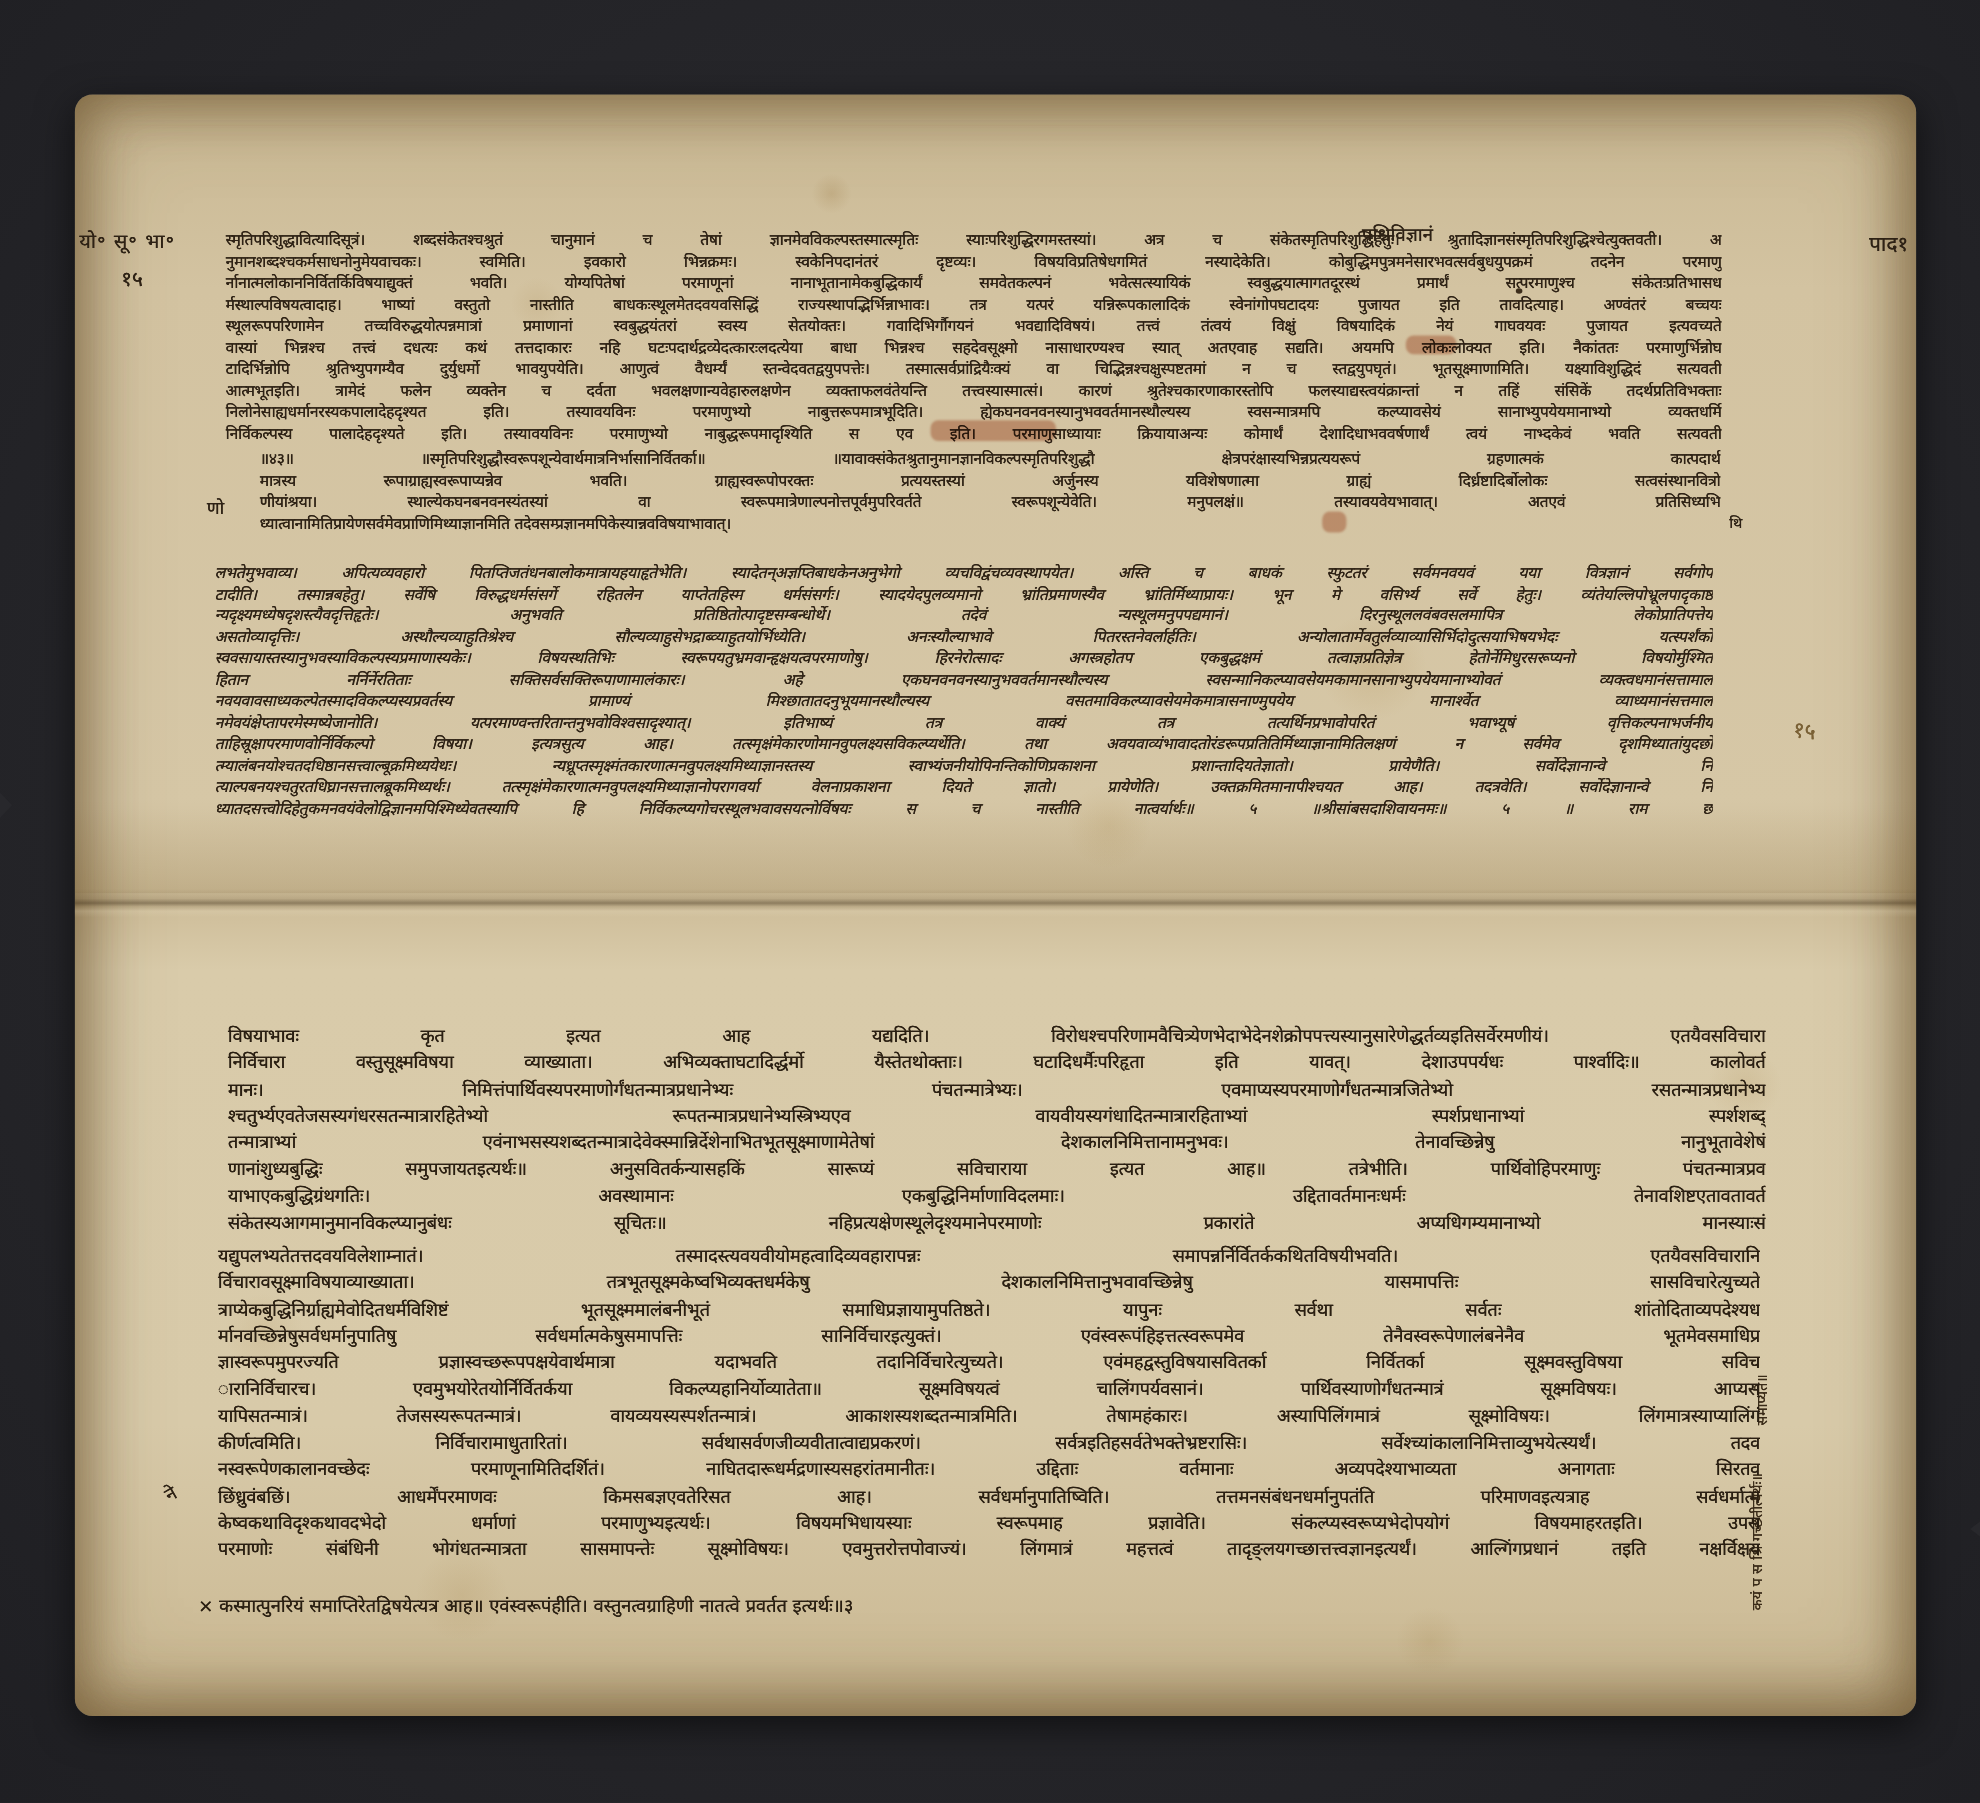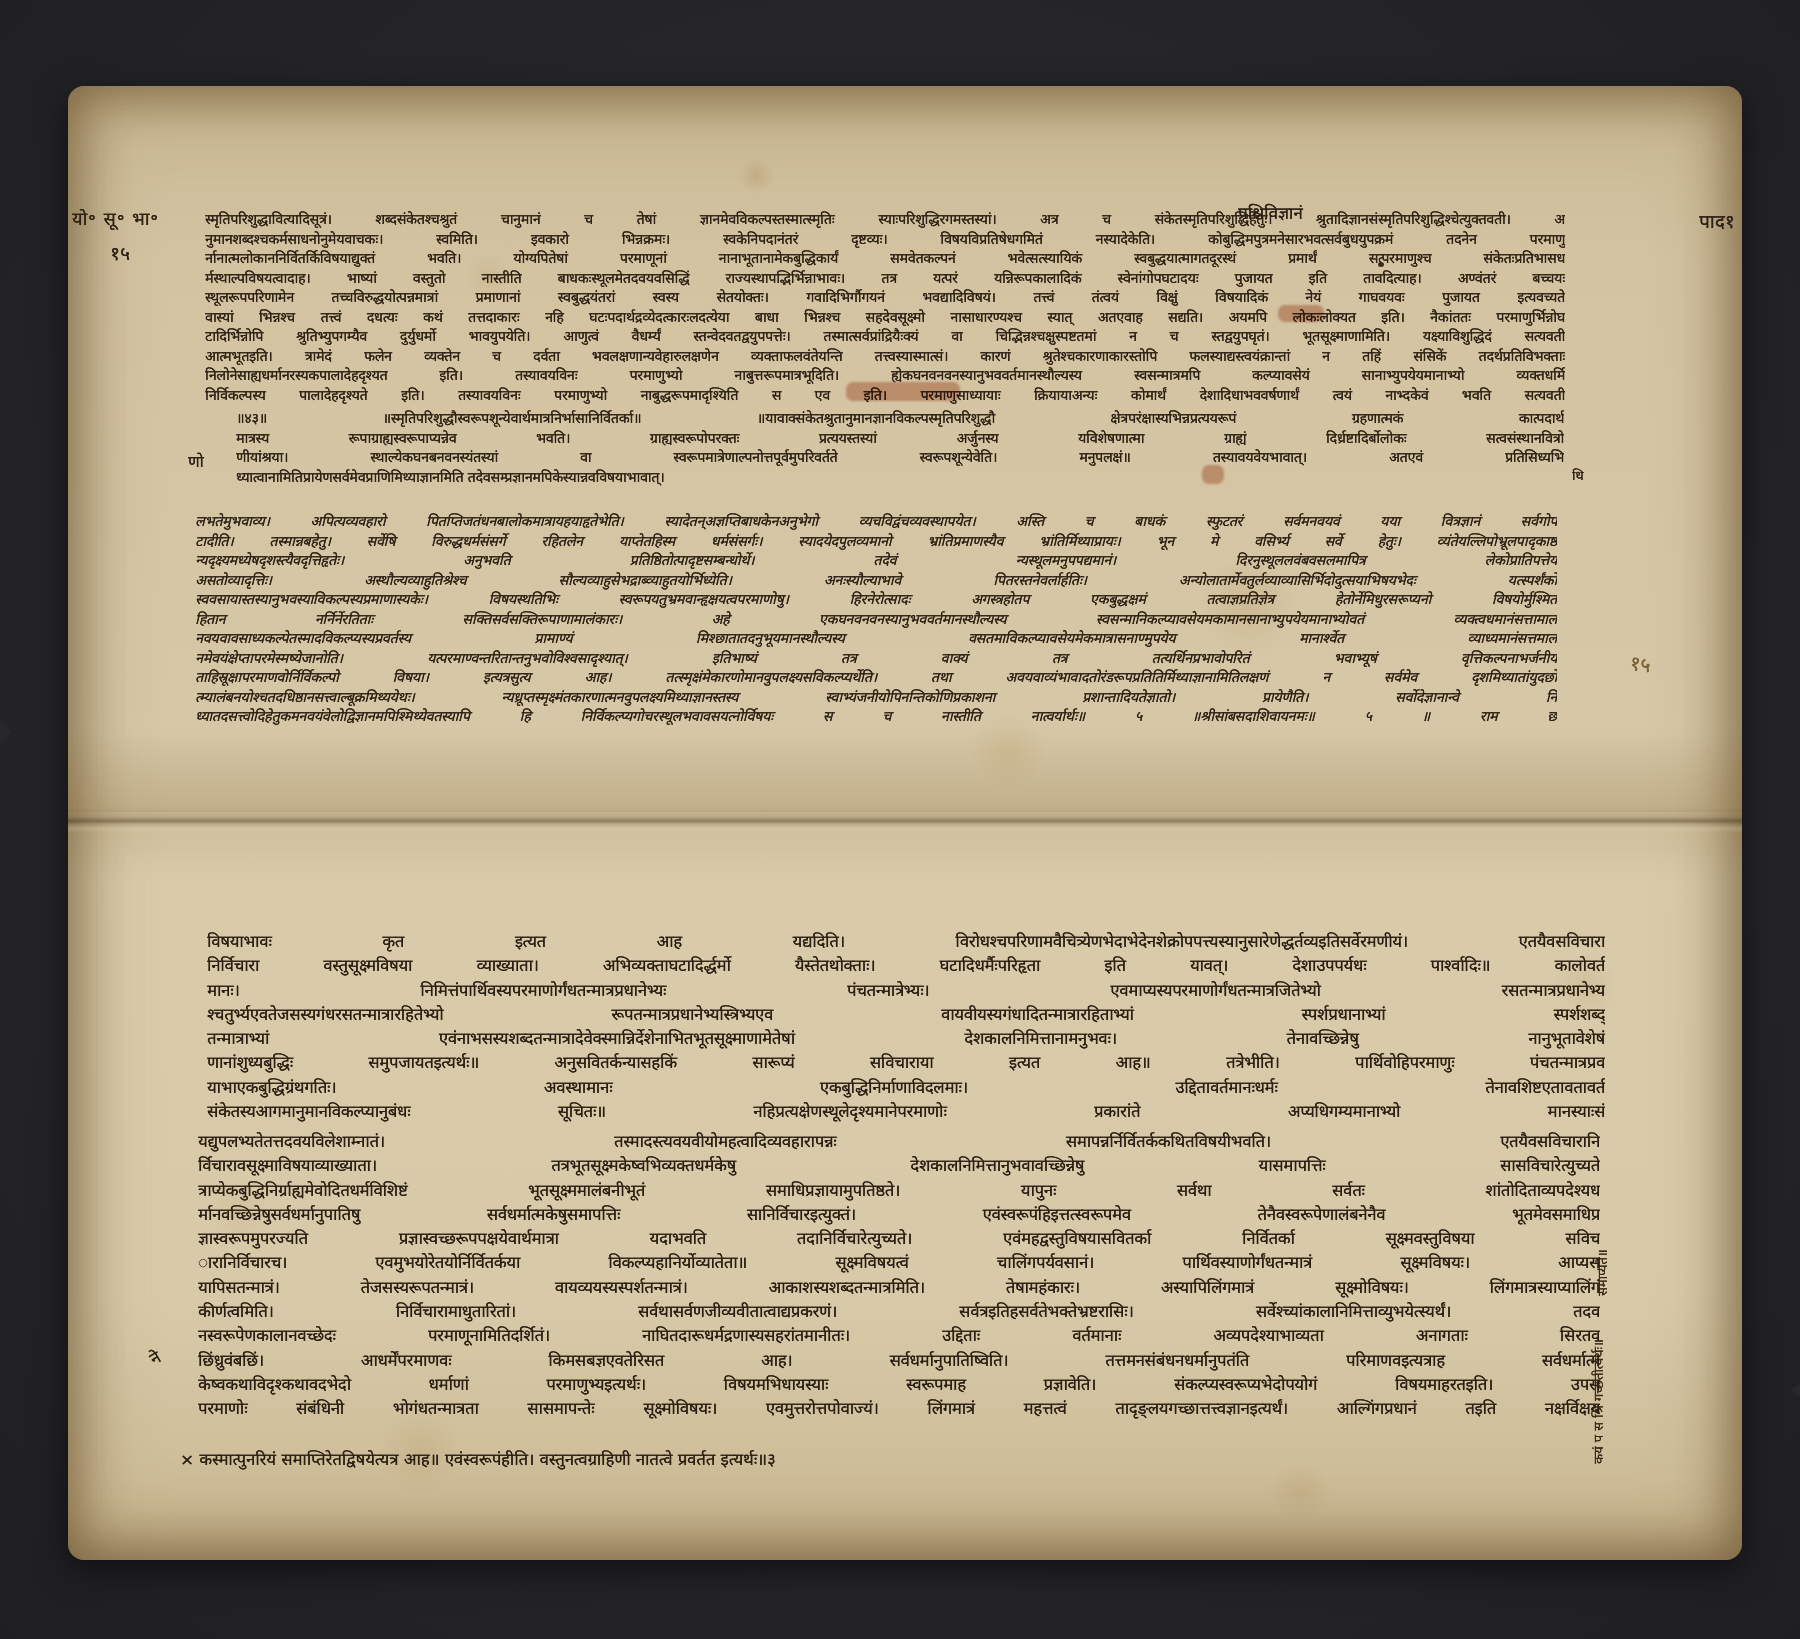--- a/index.html
+++ b/index.html
@@ -133,20 +133,21 @@
       <div class="line">लभतेमुभवाव्य। अपित्यव्यवहारो पितप्तिजतंधनबालोकमात्रायहयाहृतेभेति। स्यादेतन्अज्ञप्तिबाधकेनअनुभेगो व्यचविद्वंचव्यवस्थापयेत। अस्ति च बाधकं स्फुटतरं सर्वमनवयवं यया वित्रज्ञानं सर्वगोप</div>
       <div class="line">टादीति। तस्मान्नबहेतु। सर्वेषि विरुद्धधर्मसंसर्गे रहितलेन याप्तेतहिस्म धर्मसंसर्गः। स्यादयेदपुलव्यमानो भ्रांतिप्रमाणस्यैव भ्रांतिर्मिथ्याप्रायः। भून मे वसिर्भ्य सर्वे हेतुः। व्यंतेयल्लिपोभ्रूलपादृकाष्ठ</div>
       <div class="line">न्यदृक्ष्यमध्येषदृशस्त्यैवदृत्तिहृतेः। अनुभवति प्रतिष्ठितोत्पादृष्टसम्बन्धोर्थे। तदेवं न्यस्थूलमनुपपद्यमानं। दिरनुस्थूललवंबवसलमापित्र लेकोप्रातिपत्तेयं</div>
       <div class="line">असतोव्यादृत्तिः। अस्थौल्यव्याहुतिश्रेश्च सौल्यव्याहुसेभद्राब्व्याहुतयोर्भिध्येति। अनःस्यौल्याभावे पितरस्तनेवर्लार्हतिः। अन्योलातार्मेवतुर्लव्याव्यासिर्भिदोदुत्सयाभिषयभेदः यत्स्पर्शंको</div>
       <div class="line">स्ववसायास्तस्यानुभवस्याविकल्पस्यप्रमाणास्यकेः। विषयस्थतिभिः स्वरूपयतुभ्रमवान्हृक्षयत्वपरमाणोषु। हिरनेरोत्सादः अगस्त्रहोतप एकबुद्धक्षमं तत्वाज्ञप्रतिज्ञेत्र हेतोर्नेमिधुरसरूप्यनो विषयोर्मुश्मितं</div>
       <div class="line">हितान नर्निर्नेरतिताः सक्तिसर्वसक्तिरूपाणामालंकारः। अहे एकघनवनवनस्यानुभववर्तमानस्थौल्यस्य स्वसन्मानिकल्प्यावसेयमकामानसानाभ्युपयेयमानाभ्योवतं व्यक्त्वधमानंसत्तामालं</div>
       <div class="line">नवयवावसाध्यकल्पेतस्मादविकल्प्यस्यप्रवर्तस्य प्रामाण्यं मिश्छातातदनुभूयमानस्थौल्यस्य वसतमाविकल्प्यावसेयमेकमात्रासनाण्मुपयेय मानार्श्वेत व्याध्यमानंसत्तमालं</div>
       <div class="line">नमेवयंक्षेप्तापरमेस्मष्येजानोति। यत्परमाण्वन्तरितान्तनुभवोविश्वसादृश्यात्। इतिभाष्यं तत्र वाक्यं तत्र तत्यर्थिनप्रभावोपरितं भवाभ्यूषं वृत्तिकल्पनाभर्जनीयं</div>
       <div class="line">ताहिस्रूक्षापरमाणवोर्निर्विकल्पो विषया। इत्यत्रसुत्य आह। तत्स्मृक्षंमेकारणोमानवुपलक्ष्यसविकल्प्यर्थेति। तथा अवयवाव्यंभावादतोरंडरूपप्रतितिर्मिथ्याज्ञानामितिलक्षणं न सर्वमेव दृशमिथ्यातांयुदछो</div>
       <div class="line">त्म्यालंबनयोश्चतदधिष्ठानसत्त्वाल्बूक्रमिथ्ययेथः। न्यध्रूप्तस्मृक्ष्मंतकारणात्मनवुपलक्ष्यमिथ्याज्ञानस्तस्य स्वाभ्यंजनीयोपिनन्तिकोणिप्रकाशना प्रशान्तादियतेज्ञातो। प्रायेणैति। सर्वोदेज्ञानान्वे नि</div>
+      <div class="line">त्याल्पबनयश्चतुरतधिघ्रानसत्तालब्रूकमिथ्यर्थः। तत्स्मृक्षंमेकारणात्मनवुपलक्ष्यमिथ्याज्ञानोपरागवर्या वेलनाप्रकाशना दियते ज्ञातो। प्रायेणेति। उक्तक्रमितमानापीश्चयत आह। तदत्रवेति। सर्वोदेज्ञानान्वे नि</div>
       <div class="line">ध्यातदसत्त्वोदिहेतुकमनवयंवेलोद्विज्ञानमपिश्मिथ्येवतस्यापि हि निर्विकल्प्यगोचरस्थूलभवावसयत्नोर्विषयः स च नास्तीति नात्वर्यार्थः॥ ५ ॥श्रीसांबसदाशिवायनमः॥ ५ ॥ राम  छ</div>
     </div>
 
   <div class="hl" style="left:846px;top:382px;width:114px;height:19px;"></div>
   <div class="hl" style="left:1278px;top:305px;width:46px;height:17px;"></div>
   <div class="hl" style="left:1202px;top:465px;width:22px;height:19px;"></div>
 
   <div class="margin-note" style="left:150px;top:1346px;font-size:17px;transform:rotate(-30deg);">ने</div>
   <div class="v-note" style="left:1594px;top:1146px;height:150px;">समाप्यते॥</div>
   <div class="v-note" style="left:1590px;top:1288px;height:176px;">कयं प स श्रेि गच्छतीत्यर्थः॥</div>

